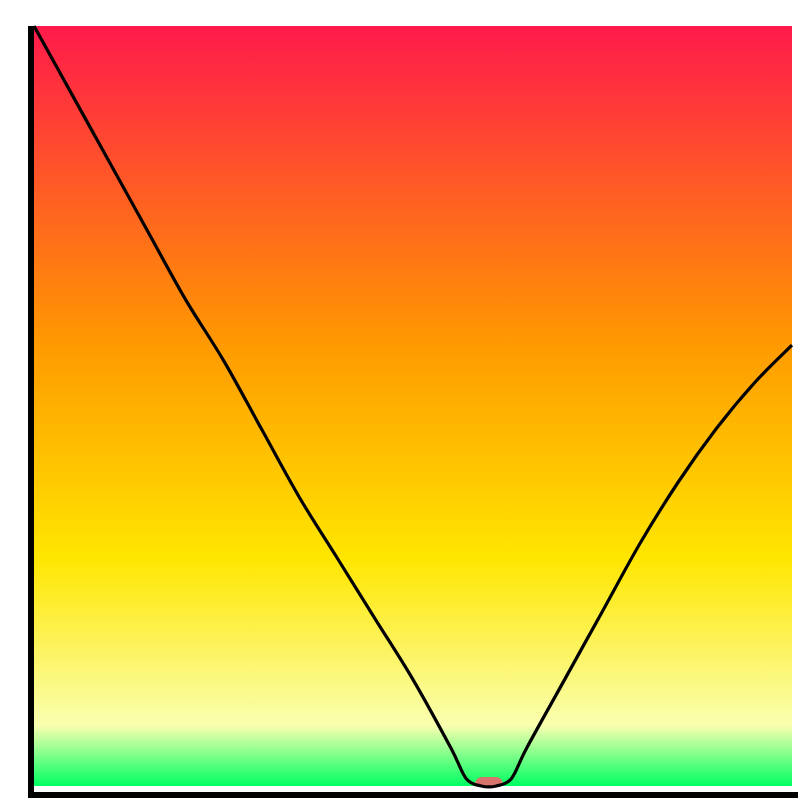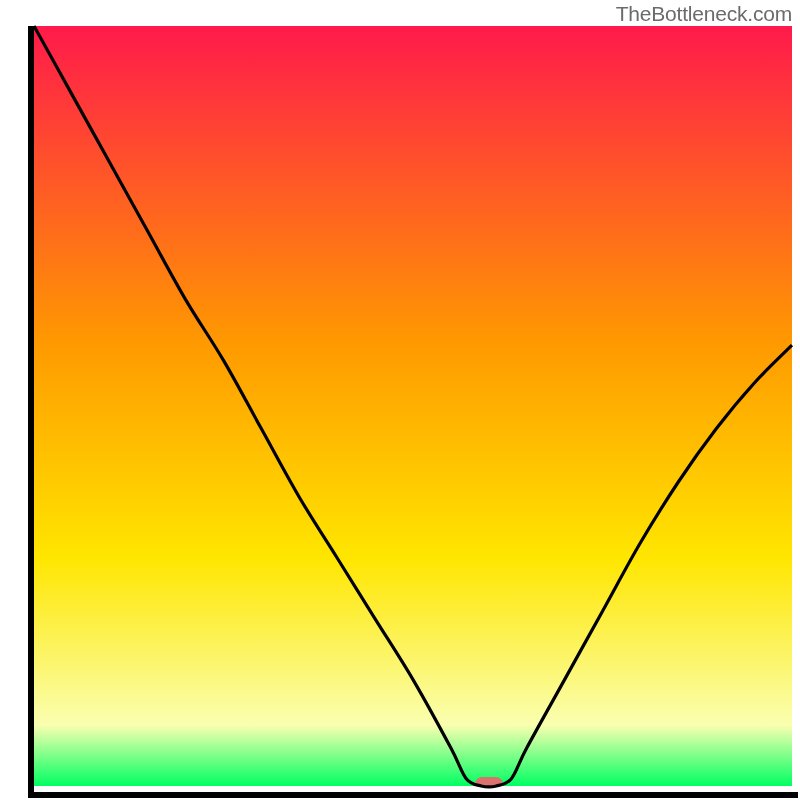--- a/index.html
+++ b/index.html
@@ -47,21 +47,20 @@
     position: absolute;
     background: #d8746d;
     border-radius: 999px;
   }
 </style>
 </head>
 <body>
 
 <div class="chart-container">
 
-  <div class="watermark">TheBottleneck.com</div>
 
   <div class="plot-bg" id="plot-bg" style="left: 34px; top: 26px; width: 758px; height: 760px;">
     <div class="gradient-fill" id="gradient-fill" style="background: linear-gradient(rgb(255, 26, 75) 0%, rgb(255, 154, 0) 42%, rgb(255, 230, 0) 70%, rgb(250, 255, 176) 92%, rgb(0, 255, 98) 100%);"></div>
     <div class="marker" id="marker" style="width: 28px; height: 14px; background: rgb(216, 116, 109); left: 440.8px; top: 751px;"></div>
   </div>
 
   <svg class="curve" id="curve-svg" width="800" height="800">
     <path id="curve-path" d="M 34 26 C 40.32 37.40, 59.27 71.60, 71.90 94.40 C 84.53 117.20, 97.17 140.00, 109.80 162.80 C 122.43 185.60, 135.07 208.40, 147.70 231.20 C 160.33 254.00, 172.97 278.07, 185.60 299.60 C 198.23 321.13, 210.87 338.87, 223.50 360.40 C 236.13 381.93, 248.77 406.00, 261.40 428.80 C 274.03 451.60, 286.67 475.67, 299.30 497.20 C 311.93 518.73, 324.57 537.73, 337.20 558.00 C 349.83 578.27, 362.47 598.53, 375.10 618.80 C 387.73 639.07, 400.37 658.07, 413.00 679.60 C 425.63 701.13, 442.06 731.53, 450.90 748.00 C 459.74 764.47, 461.01 772.07, 466.06 778.40 C 471.11 784.73, 476.17 784.73, 481.22 786.00 C 486.27 787.27, 491.33 787.27, 496.38 786.00 C 501.43 784.73, 506.49 784.73, 511.54 778.40 C 516.59 772.07, 517.86 764.47, 526.70 748.00 C 535.54 731.53, 551.97 702.40, 564.60 679.60 C 577.23 656.80, 589.87 634.00, 602.50 611.20 C 615.13 588.40, 627.77 564.33, 640.40 542.80 C 653.03 521.27, 665.67 501.00, 678.30 482.00 C 690.93 463.00, 703.57 445.27, 716.20 428.80 C 728.83 412.33, 741.47 397.13, 754.10 383.20 C 766.73 369.27, 785.68 351.53, 792.00 345.20" fill="none" stroke="#000" stroke-width="3.2"></path>
   </svg>
 

